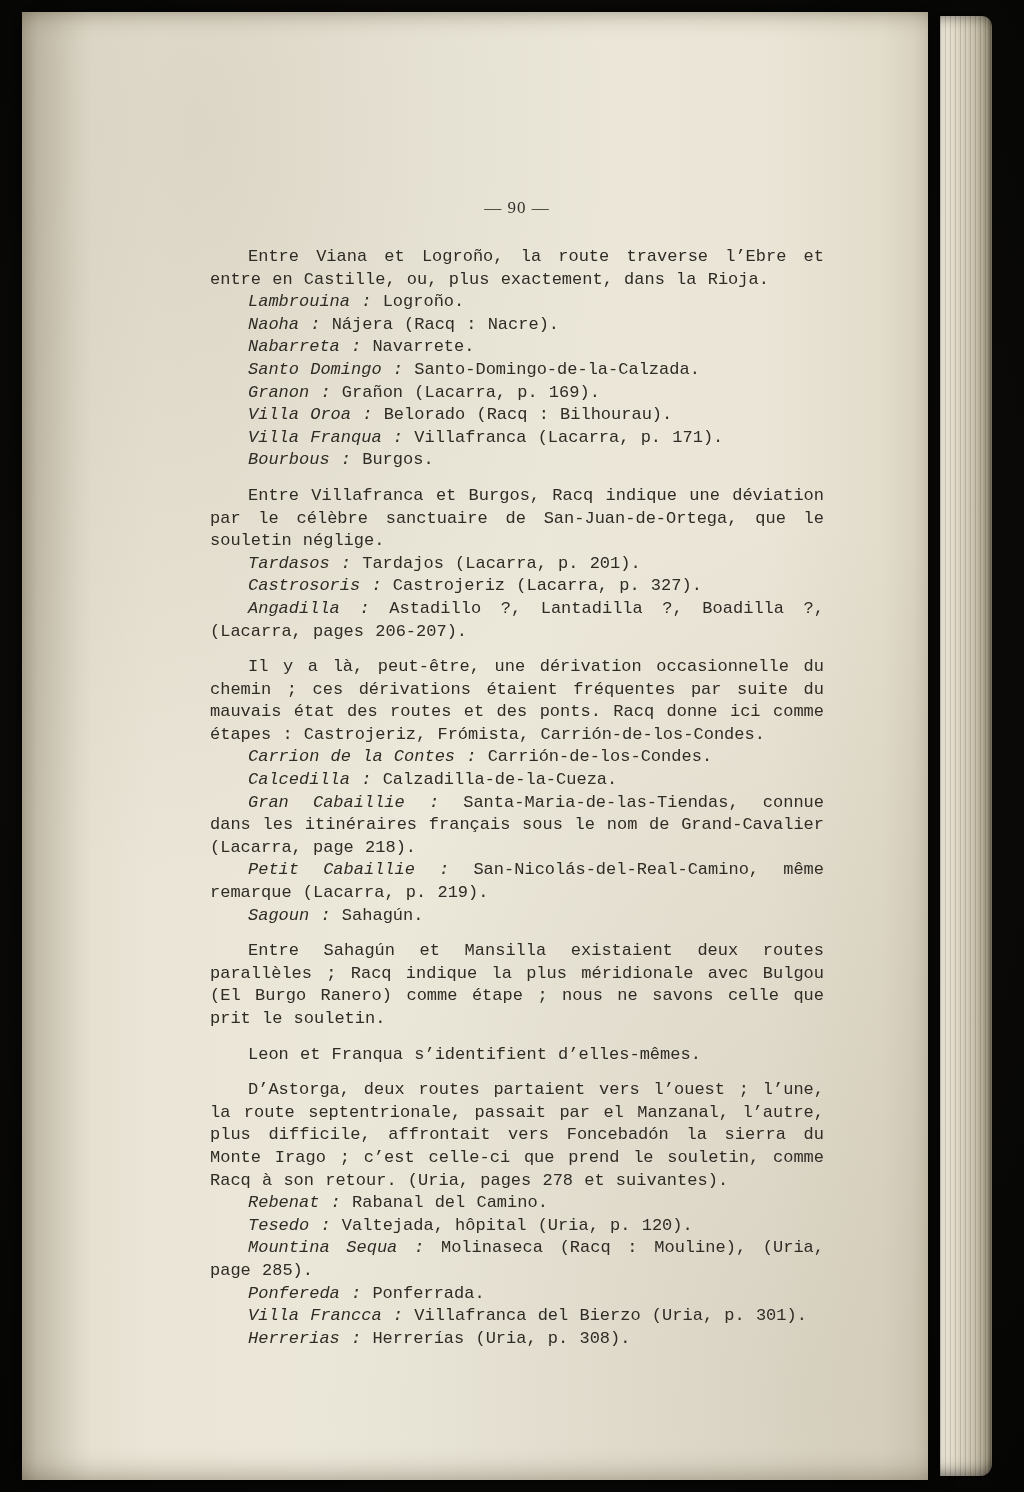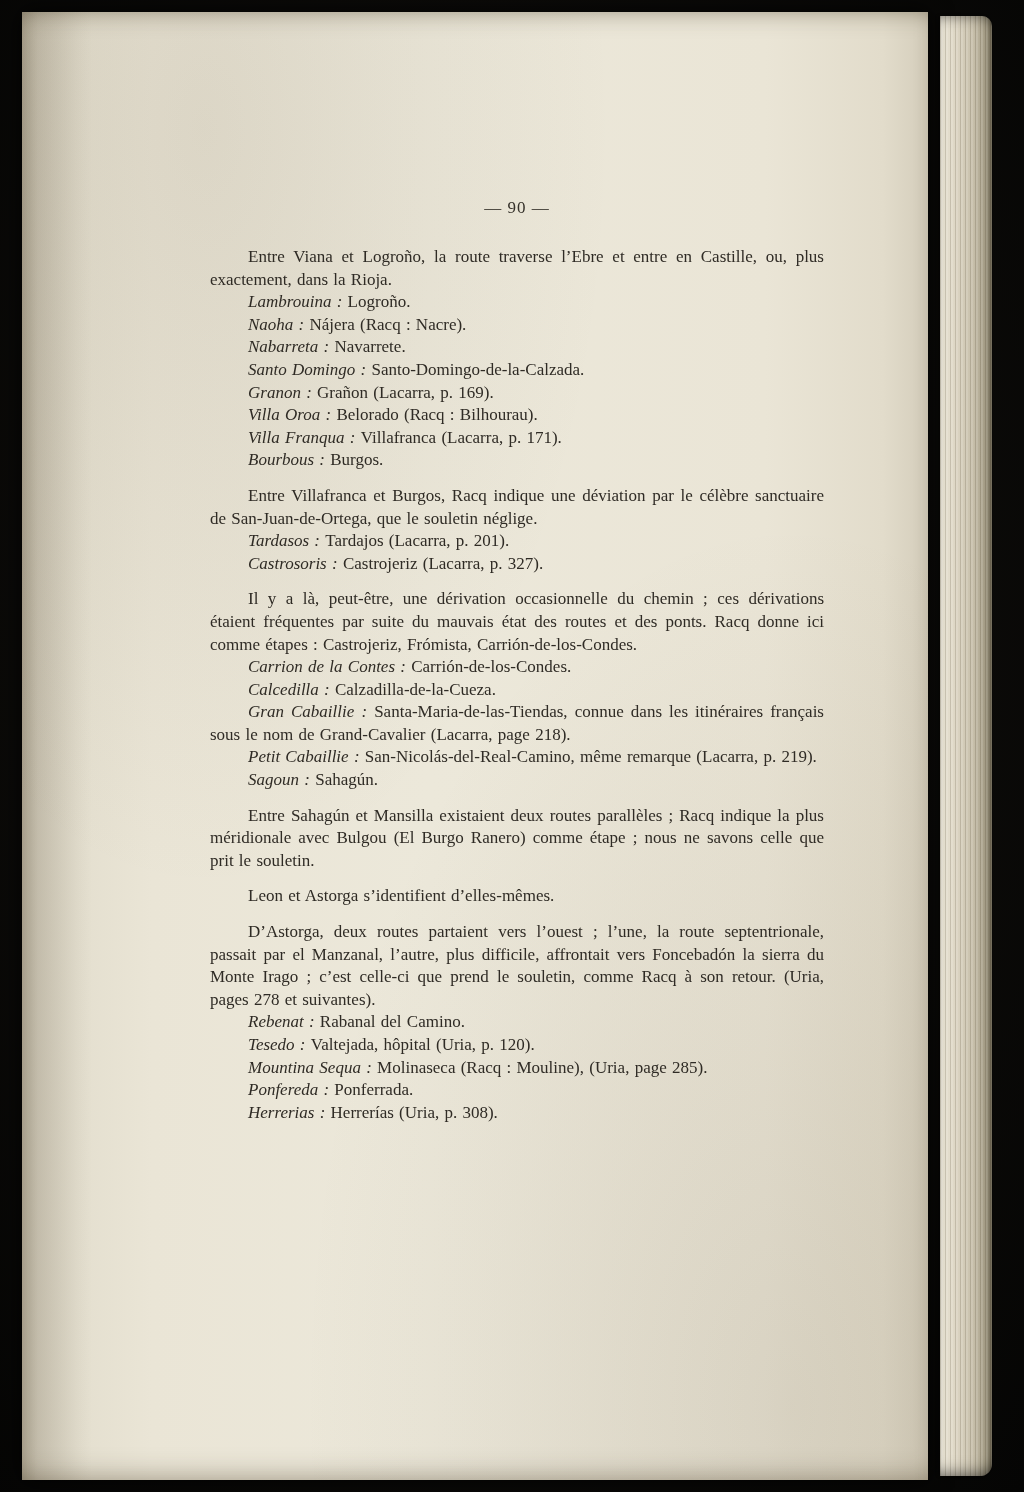--- a/index.html
+++ b/index.html
@@ -64,20 +64,21 @@
     font-size: 17px;
     letter-spacing: 1px;
     color: #36322b;
     margin-bottom: 28px;
   }
   .text-block {
     font-size: 17px;
     line-height: 22.6px;
     text-align: justify;
     word-spacing: 1px;
+    font-family: Liberation Mono, monospace;
   }
   .block { text-indent: 38px; }
   .block.para { margin-top: 13px; }
   .block.entry { margin-top: 0; }
   .text-block > .block:first-child { margin-top: 0; }
   .term { font-style: italic; }
 </style>
 </head>
 <body>
 
@@ -92,31 +93,33 @@
           <p class="block entry"><span class="term">Naoha : </span><span>Nájera (Racq : Nacre).</span></p>
           <p class="block entry"><span class="term">Nabarreta : </span><span>Navarrete.</span></p>
           <p class="block entry"><span class="term">Santo Domingo : </span><span>Santo-Domingo-de-la-Calzada.</span></p>
           <p class="block entry"><span class="term">Granon : </span><span>Grañon (Lacarra, p. 169).</span></p>
           <p class="block entry"><span class="term">Villa Oroa : </span><span>Belorado (Racq : Bilhourau).</span></p>
           <p class="block entry"><span class="term">Villa Franqua : </span><span>Villafranca (Lacarra, p. 171).</span></p>
           <p class="block entry"><span class="term">Bourbous : </span><span>Burgos.</span></p>
           <p class="block para"><span>Entre Villafranca et Burgos, Racq indique une déviation par le célèbre sanctuaire de San-Juan-de-Ortega, que le souletin néglige.</span></p>
           <p class="block entry"><span class="term">Tardasos : </span><span>Tardajos (Lacarra, p. 201).</span></p>
           <p class="block entry"><span class="term">Castrosoris : </span><span>Castrojeriz (Lacarra, p. 327).</span></p>
+          <p class="block entry"><span class="term">Angadilla : </span><span>Astadillo ?, Lantadilla ?, Boadilla ?, (Lacarra, pages 206-207).</span></p>
           <p class="block para"><span>Il y a là, peut-être, une dérivation occasionnelle du chemin ; ces dérivations étaient fréquentes par suite du mauvais état des routes et des ponts. Racq donne ici comme étapes : Castrojeriz, Frómista, Carrión-de-los-Condes.</span></p>
           <p class="block entry"><span class="term">Carrion de la Contes : </span><span>Carrión-de-los-Condes.</span></p>
           <p class="block entry"><span class="term">Calcedilla : </span><span>Calzadilla-de-la-Cueza.</span></p>
           <p class="block entry"><span class="term">Gran Cabaillie : </span><span>Santa-Maria-de-las-Tiendas, connue dans les itinéraires français sous le nom de Grand-Cavalier (Lacarra, page 218).</span></p>
           <p class="block entry"><span class="term">Petit Cabaillie : </span><span>San-Nicolás-del-Real-Camino, même remarque (Lacarra, p. 219).</span></p>
           <p class="block entry"><span class="term">Sagoun : </span><span>Sahagún.</span></p>
           <p class="block para"><span>Entre Sahagún et Mansilla existaient deux routes parallèles ; Racq indique la plus méridionale avec Bulgou (El Burgo Ranero) comme étape ; nous ne savons celle que prit le souletin.</span></p>
-          <p class="block para"><span>Leon et Astorga s’identifient d’elles-mêmes.</span></p>
+          <p class="block para"><span>Leon et Franqua s’identifient d’elles-mêmes.</span></p>
           <p class="block para"><span>D’Astorga, deux routes partaient vers l’ouest ; l’une, la route septentrionale, passait par el Manzanal, l’autre, plus difficile, affrontait vers Foncebadón la sierra du Monte Irago ; c’est celle-ci que prend le souletin, comme Racq à son retour. (Uria, pages 278 et suivantes).</span></p>
           <p class="block entry"><span class="term">Rebenat : </span><span>Rabanal del Camino.</span></p>
           <p class="block entry"><span class="term">Tesedo : </span><span>Valtejada, hôpital (Uria, p. 120).</span></p>
           <p class="block entry"><span class="term">Mountina Sequa : </span><span>Molinaseca (Racq : Mouline), (Uria, page 285).</span></p>
           <p class="block entry"><span class="term">Ponfereda : </span><span>Ponferrada.</span></p>
+          <p class="block entry"><span class="term">Villa Francca : </span><span>Villafranca del Bierzo (Uria, p. 301).</span></p>
           <p class="block entry"><span class="term">Herrerias : </span><span>Herrerías (Uria, p. 308).</span></p>
         </main>
     </div>
   </div>
   <div class="edge-stack"></div>
 </div>
 
 </body></html>

